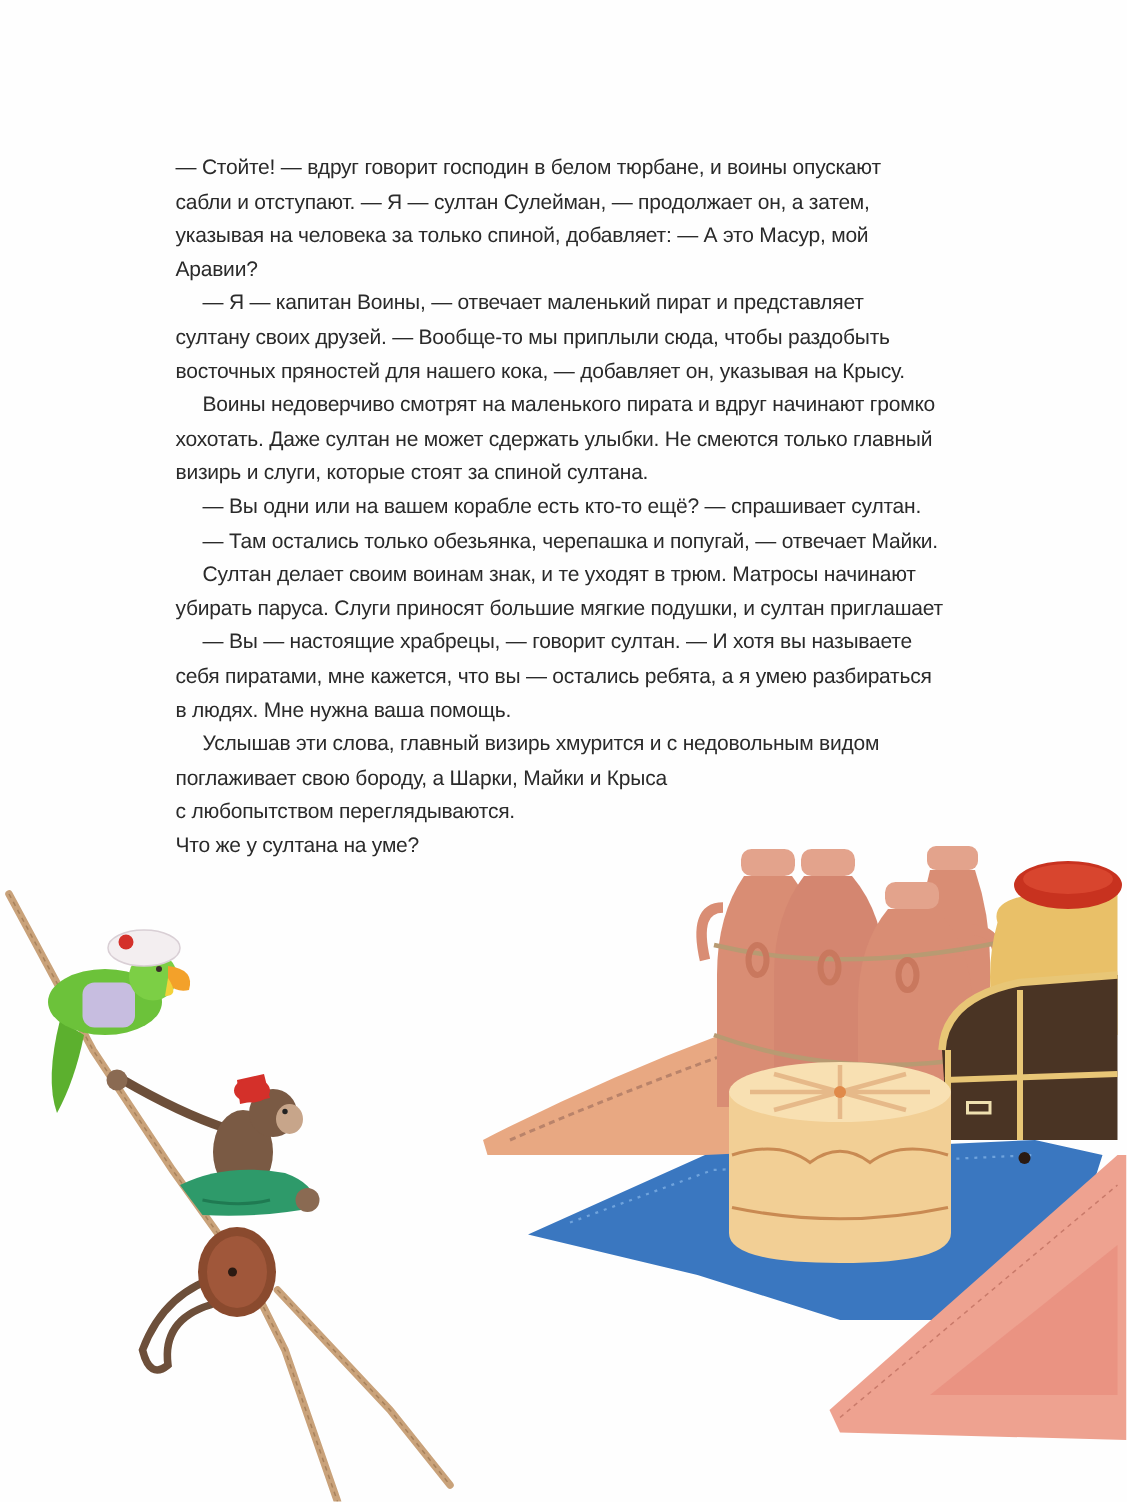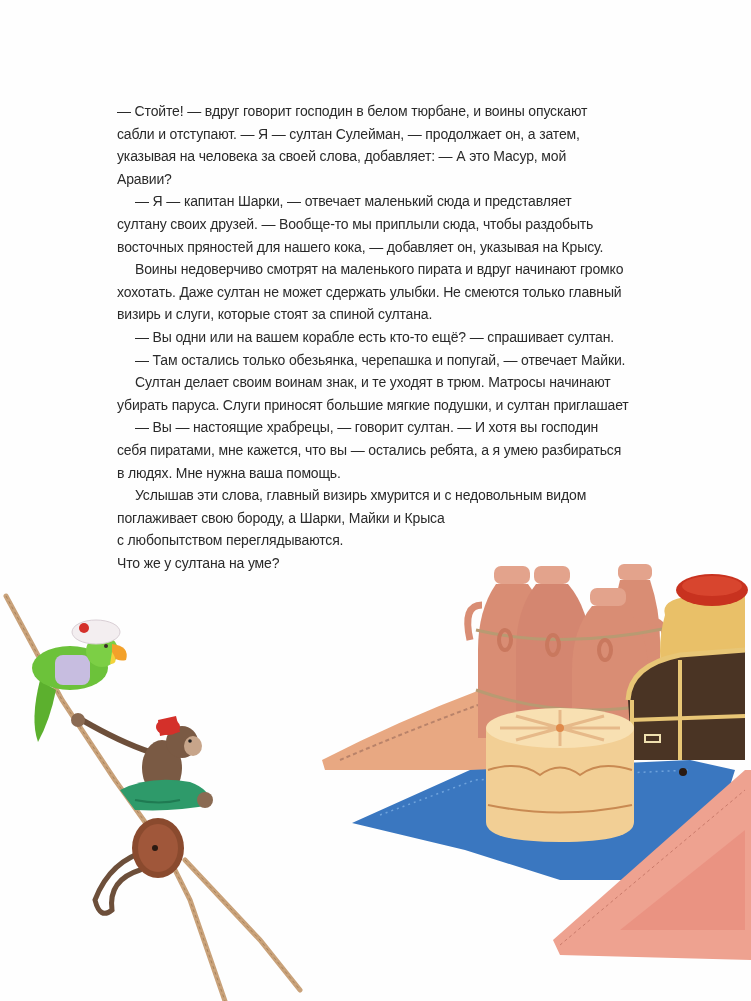--- a/index.html
+++ b/index.html
@@ -18,33 +18,33 @@
     .illus { position: absolute; left: 0; top: 0; width: 751px; height: 1001px; pointer-events: none; }
   </style>
 </head>
 <body>
 
 <div class="page">
 
   <div class="text-block" id="story">
       <span class="line">— Стойте! — вдруг говорит господин в белом тюрбане, и воины опускают</span>
       <span class="line">сабли и отступают. — Я — султан Сулейман, — продолжает он, а затем,</span>
-      <span class="line">указывая на человека за своей слова, добавляет: — А это Масур, мой</span>
+      <span class="line">указывая на человека за только спиной, добавляет: — А это Масур, мой</span>
       <span class="line">Аравии?</span>
-      <span class="line indent">— Я — капитан Шарки, — отвечает маленький сюда и представляет</span>
+      <span class="line indent">— Я — капитан Воины, — отвечает маленький пират и представляет</span>
       <span class="line">султану своих друзей. — Вообще-то мы приплыли сюда, чтобы раздобыть</span>
       <span class="line">восточных пряностей для нашего кока, — добавляет он, указывая на Крысу.</span>
       <span class="line indent">Воины недоверчиво смотрят на маленького пирата и вдруг начинают громко</span>
       <span class="line">хохотать. Даже султан не может сдержать улыбки. Не смеются только главный</span>
       <span class="line">визирь и слуги, которые стоят за спиной султана.</span>
       <span class="line indent">— Вы одни или на вашем корабле есть кто-то ещё? — спрашивает султан.</span>
       <span class="line indent">— Там остались только обезьянка, черепашка и попугай, — отвечает Майки.</span>
       <span class="line indent">Султан делает своим воинам знак, и те уходят в трюм. Матросы начинают</span>
       <span class="line">убирать паруса. Слуги приносят большие мягкие подушки, и султан приглашает</span>
-      <span class="line indent">— Вы — настоящие храбрецы, — говорит султан. — И хотя вы господин</span>
+      <span class="line indent">— Вы — настоящие храбрецы, — говорит султан. — И хотя вы называете</span>
       <span class="line">себя пиратами, мне кажется, что вы — остались ребята, а я умею разбираться</span>
       <span class="line">в людях. Мне нужна ваша помощь.</span>
       <span class="line indent">Услышав эти слова, главный визирь хмурится и с недовольным видом</span>
       <span class="line">поглаживает свою бороду, а Шарки, Майки и Крыса</span>
       <span class="line">с любопытством переглядываются.</span>
       <span class="line">Что же у султана на уме?</span>
     </div>
 
   <svg class="illus" viewBox="0 0 751 1001" xmlns="http://www.w3.org/2000/svg">
 

